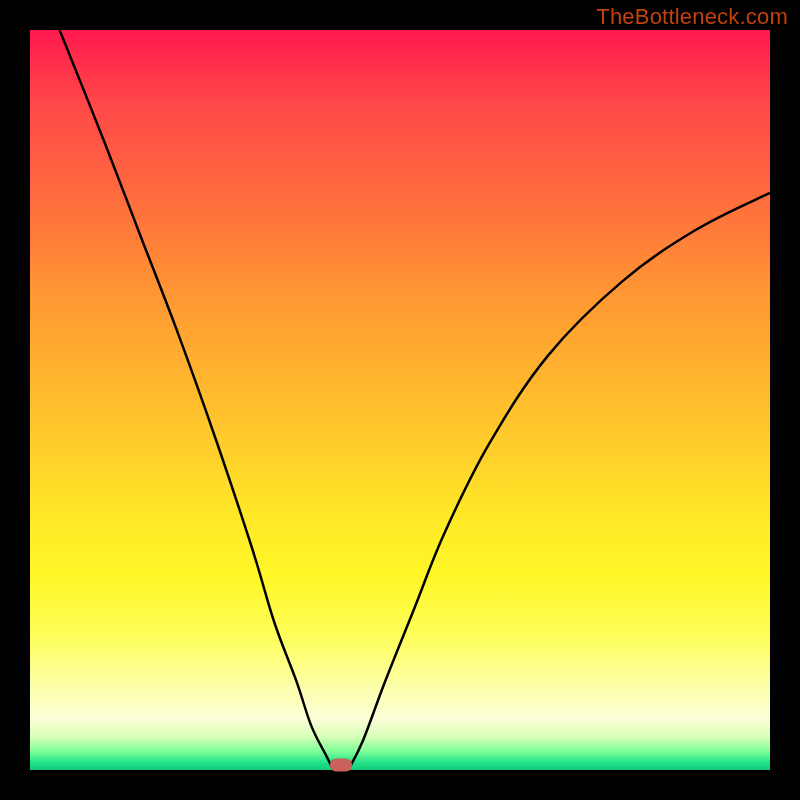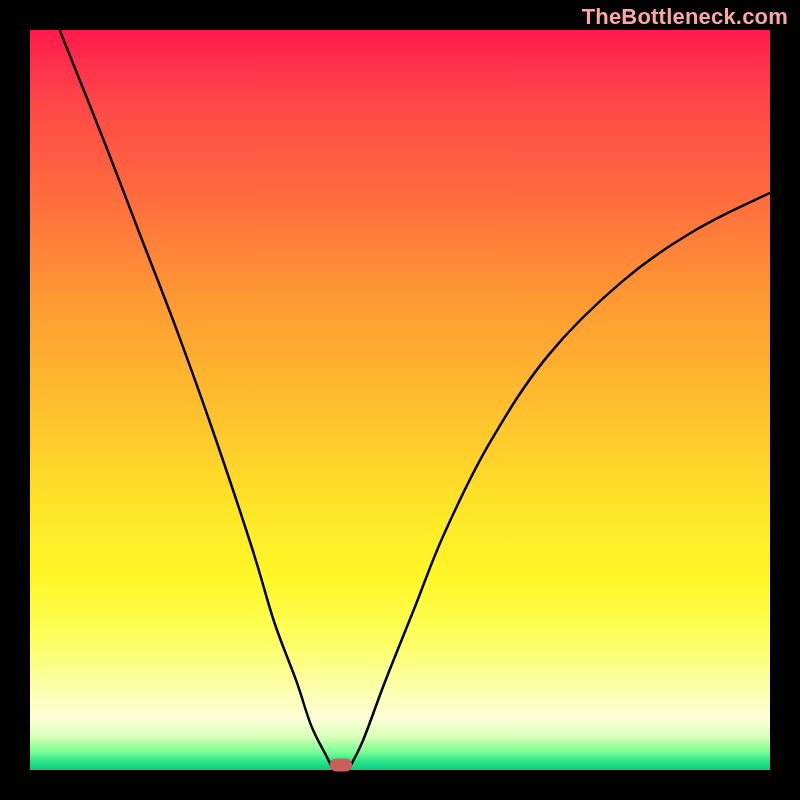--- a/index.html
+++ b/index.html
@@ -8,23 +8,23 @@
     height: 800px;
     background: #000;
     position: relative;
     font-family: Arial, Helvetica, sans-serif;
     overflow: hidden;
   }
   .watermark {
     position: absolute;
     top: 4px;
     right: 12px;
-    color: #fca5a5;
+    color: #c2410c;
     font-size: 22px;
-    font-weight: 700;
+    font-weight: 400;
     z-index: 5;
     letter-spacing: 0.2px;
   }
   .plot-area {
     position: absolute;
     left: 30px;
     top: 30px;
     width: 740px;
     height: 740px;
     background: linear-gradient(

